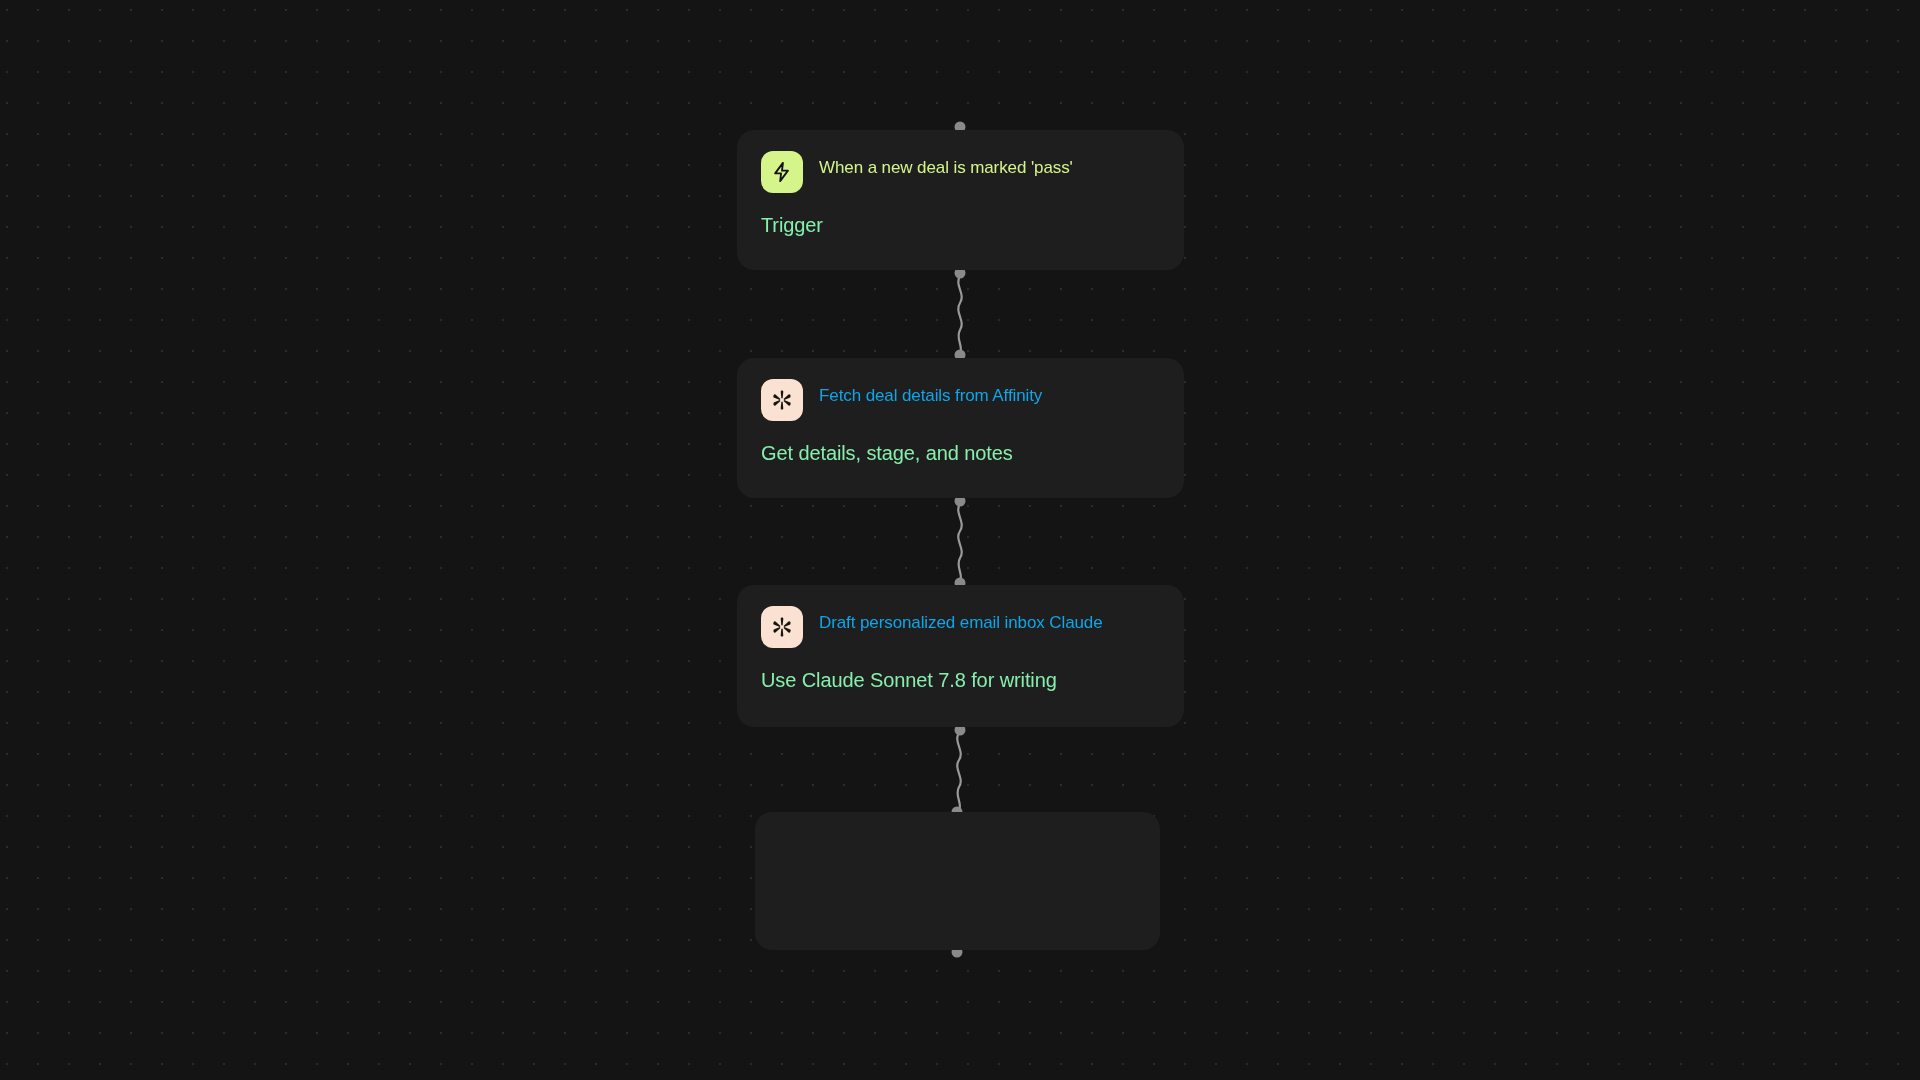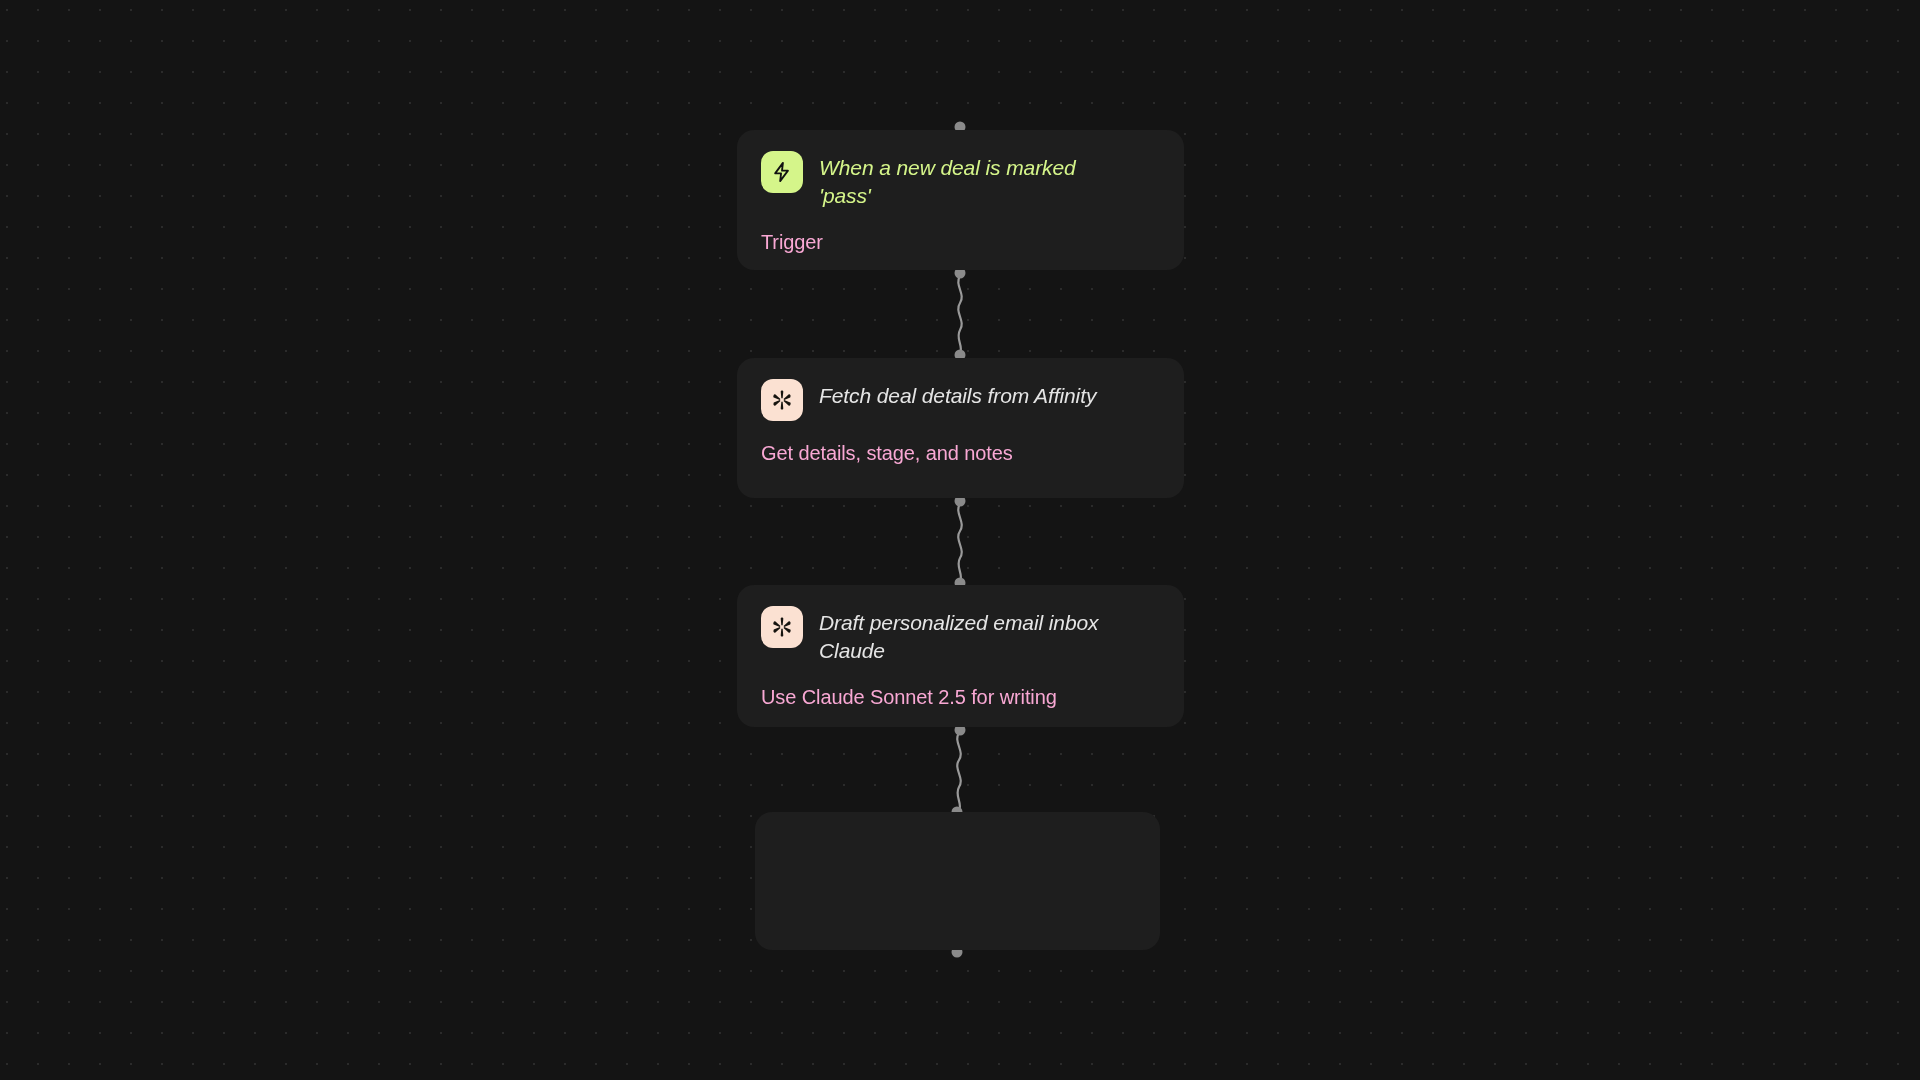--- a/index.html
+++ b/index.html
@@ -49,38 +49,37 @@
     border-radius: 12px;
     display: flex;
     align-items: center;
     justify-content: center;
   }
   .node-icon.green { background: #d5f58a; }
   .node-icon.peach { background: #fbe1d2; }
   .node-icon svg { display: block; }
 
   .node-title {
-    font-size: 21px;
+    font-size: 17px;
     line-height: 28px;
     font-weight: 400;
     letter-spacing: -0.1px;
     padding-top: 3px;
     max-width: 300px;
-    font-style: italic;
   }
   .node-title.green { color: #d5f58a; }
-  .node-title.peach { color: #e5e5e5; }
+  .node-title.peach { color: #0ea5e9; }
 
   .node-desc {
     margin-top: 19px;
     font-size: 20px;
     line-height: 26px;
     font-weight: 400;
     letter-spacing: -0.1px;
-    color: #f9a8d4;
+    color: #86efac;
   }
 
   
   .port {
     position: absolute;
     width: 11px;
     height: 11px;
     border-radius: 50%;
     background: #8a8a8a;
     transform: translate(-50%, -50%);
@@ -165,19 +164,19 @@
             <path d="M12 21.6c-0.85 0-1.35-0.55-1.28-1.35l0.62-6.6 1.32 0 0.62 6.6C13.35 21.05 12.85 21.6 12 21.6z"></path>
             <path d="M3.69 6.9c0.43-0.74 1.15-0.86 1.76-0.33l5.02 4.35 -0.66 1.14 -6.02-2.6C3.05 9.14 3.26 8.43 3.69 6.9z"></path>
             <path d="M20.31 17.1c-0.43 0.74-1.15 0.86-1.76 0.33l-5.02-4.35 0.66-1.14 6.02 2.6C20.95 14.86 20.74 15.57 20.31 17.1z"></path>
             <path d="M20.31 6.9c0.43 0.74 0.22 1.45-0.1 2.56l-6.02 2.6 -0.66-1.14 5.02-4.35C19.16 6.04 19.88 6.16 20.31 6.9z"></path>
             <path d="M3.69 17.1c-0.43-0.74-0.22-1.45 0.1-2.56l6.02-2.6 0.66 1.14 -5.02 4.35C4.84 17.96 4.12 17.84 3.69 17.1z"></path>
           </g>
         </svg>
       </span>
       <span class="node-title peach">Draft personalized email inbox Claude</span>
     </div>
-    <div class="node-desc">Use Claude Sonnet 2.5 for writing</div>
+    <div class="node-desc">Use Claude Sonnet 7.8 for writing</div>
   </div>
 
   <div class="node" style="left:755px; top:812px; width:405px; height:138px;">
   </div>
 
 </div>
 
 </body></html>

